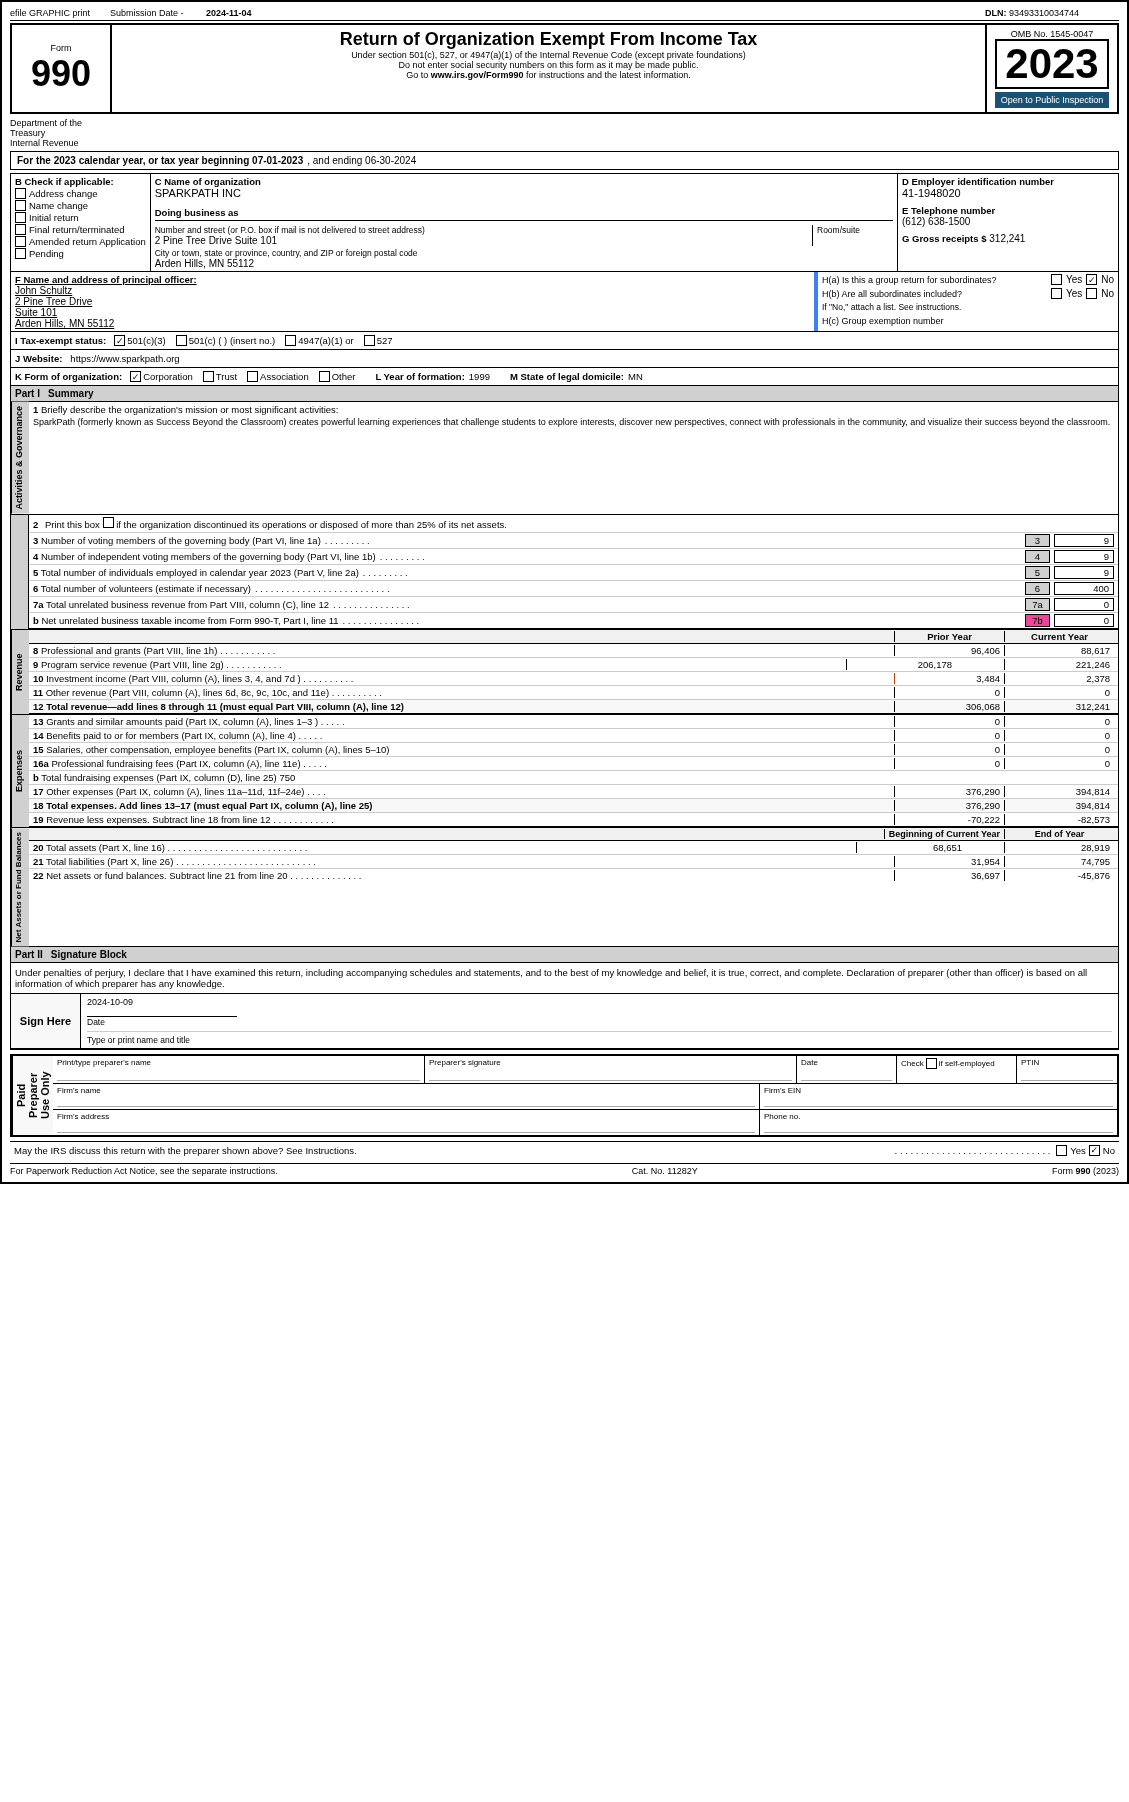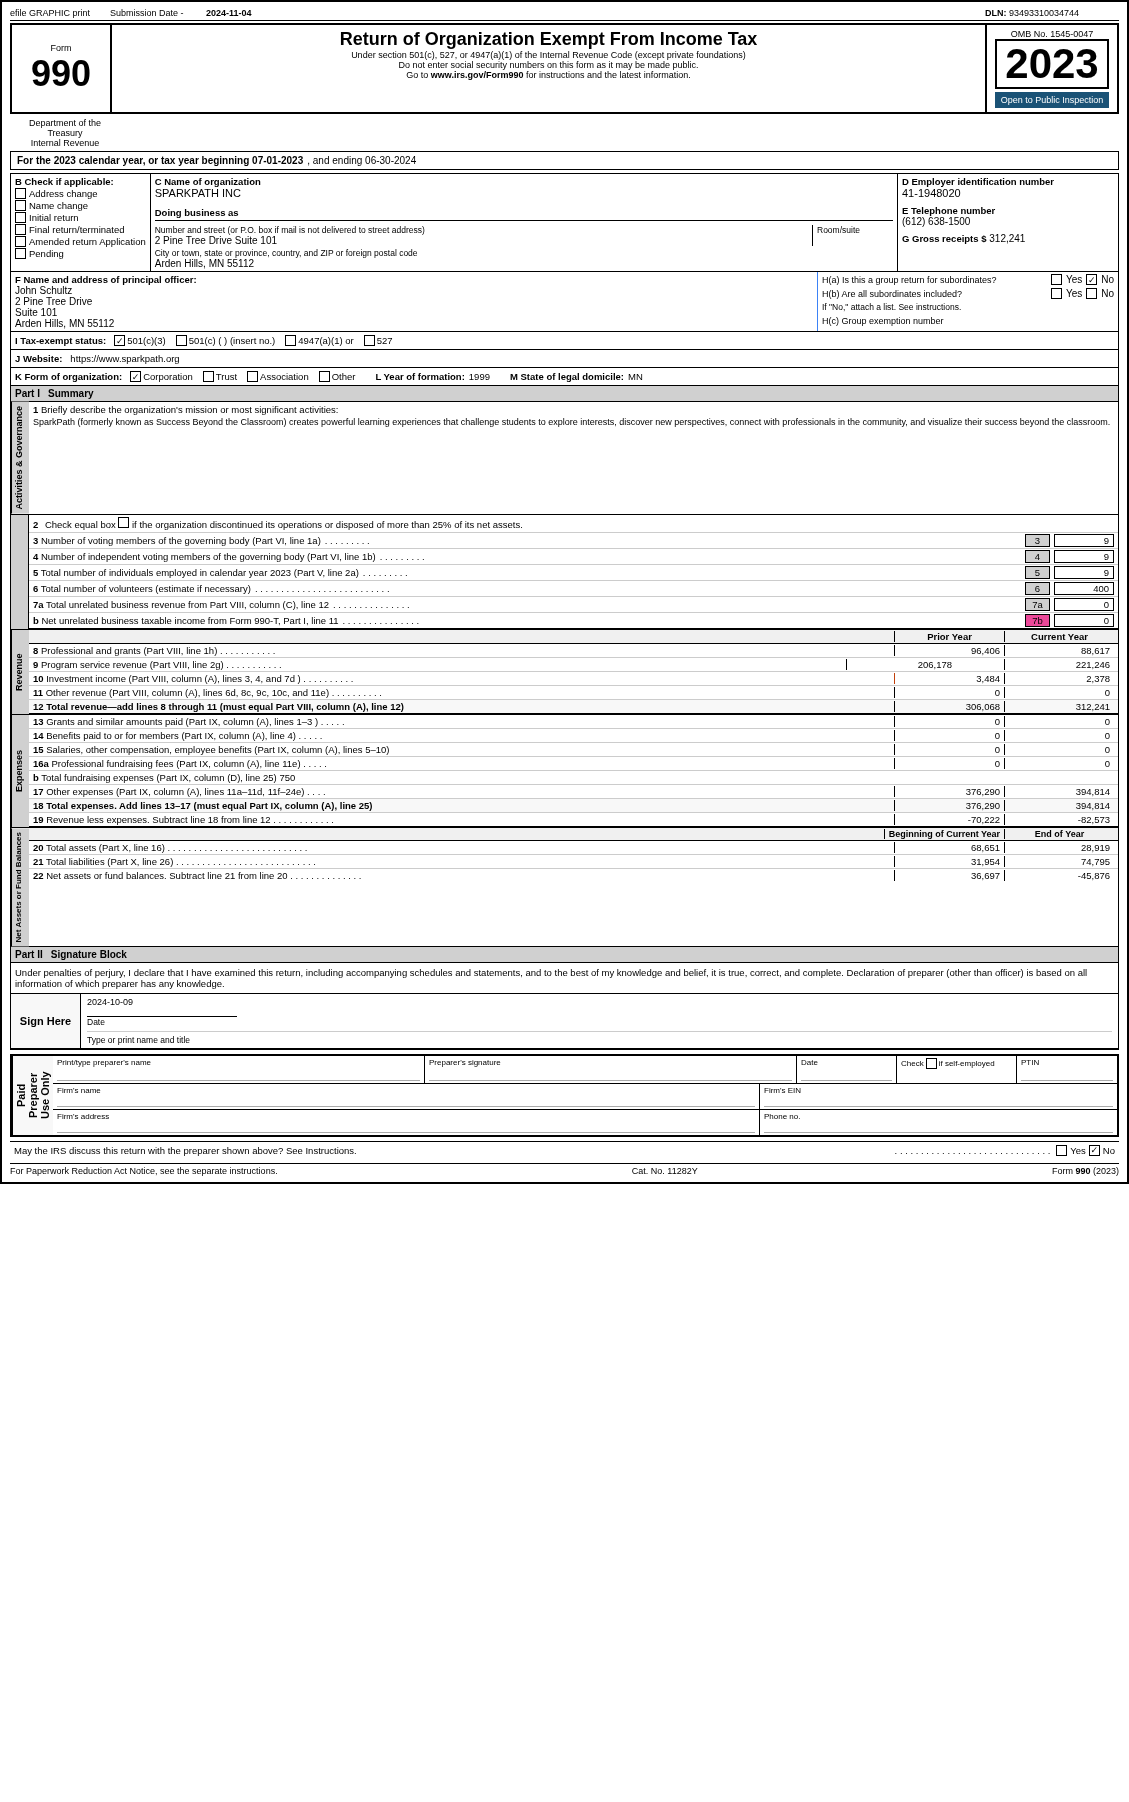--- a/index.html
+++ b/index.html
@@ -71,21 +71,21 @@
       text-align: center;
       padding: 3px 6px;
       margin-top: 3px;
     }
     
     .dept-row {
       display: flex;
       font-size: 9px;
       margin-bottom: 3px;
     }
-    .dept-left { min-width: 110px; text-align: center; }
+    .dept-left { min-width: 110px; }
     
     .tax-year-row {
       border: 1px solid #000;
       padding: 3px 6px;
       font-size: 10px;
       margin-bottom: 3px;
       display: flex;
       align-items: center;
     }
     
@@ -226,21 +226,21 @@
         </div>
         <div style="margin-top:6px;">
           <span class="field-label">G Gross receipts $</span>
           <span>312,241</span>
         </div>
       </div>
     </div>
 
     <div style="display:flex; border-bottom:1px solid #000;">
 
-      <div style="flex:1; border-right:1px solid #3b82f6; padding:2px 4px;">
+      <div style="flex:1; border-right:4px solid #3b82f6; padding:2px 4px;text-decoration:underline;">
         <div class="field-label">F Name and address of principal officer:</div>
         <div>John Schultz</div>
         <div>2 Pine Tree Drive</div>
         <div>Suite 101</div>
         <div>Arden Hills, MN  55112</div>
       </div>
 
       <div style="min-width:300px; padding:2px 4px;">
         <div style="display:flex; align-items:center; margin-bottom:3px;">
           <span style="flex:1;font-size:9px;">H(a) Is this a group return for subordinates?</span>
@@ -315,21 +315,21 @@
         <div style="font-size:9px; margin-top:2px;">SparkPath (formerly known as Success Beyond the Classroom) creates powerful learning experiences that challenge students to explore interests, discover new perspectives, connect with professionals in the community, and visualize their success beyond the classroom.</div>
       </div>
     </div>
 
     <div style="display:flex; border-bottom:1px solid #000;">
       <div style="min-width:18px; border-right:1px solid #000; background:#d0d0d0;"></div>
       <div style="flex:1;">
 
         <div style="padding:2px 4px; border-bottom:1px solid #ccc; font-size:9.5px;">
           <strong>2</strong>
-          <span style="margin-left:4px;">Check equal box </span>
+          <span style="margin-left:4px;">Print this box </span>
           <span class="cb" style="display:inline-flex;"></span>
           <span>if the organization discontinued its operations or disposed of more than 25% of its net assets.</span>
         </div>
 
         <div style="font-size:9.5px;">
 
           <div style="display:flex; align-items:center; border-bottom:1px solid #ccc; padding:1px 4px;">
             <span style="flex:1;"><strong>3</strong> <span>Number of voting members of the governing body (Part VI, line 1a)</span><span style="margin-left:4px;">. . . . . . . . .</span></span>
             <span style="border:1px solid #000; min-width:25px; text-align:center; background:#d0d0d0; padding:0 3px; margin-right:4px;">3</span>
             <span style="border:1px solid #000; min-width:60px; text-align:right; padding:0 4px;">9</span>
@@ -456,21 +456,21 @@
 
     <div style="display:flex; border-bottom:1px solid #000;">
       <div style="min-width:18px; border-right:1px solid #000; background:#d0d0d0; writing-mode:vertical-rl; transform:rotate(180deg); text-align:center; font-size:8px; font-weight:bold; padding:4px 2px;">Net Assets or Fund Balances</div>
       <div style="flex:1; font-size:9.5px;">
 
         <div style="display:flex; border-bottom:1px solid #000; font-weight:bold; padding:1px 4px; background:#f0f0f0; font-size:9px;">
           <span style="flex:1;"></span>
           <span style="min-width:110px; text-align:center; border-left:1px solid #000; padding:0 4px;">Beginning of Current Year</span>
           <span style="min-width:110px; text-align:center; border-left:1px solid #000; padding:0 4px;">End of Year</span>
         </div>
-        <div style="display:flex; align-items:center; border-bottom:1px solid #ccc; padding:1px 4px;">
+        <div style="display:flex; align-items:center; border-bottom:1px solid #ccc; padding:1px 4px;gap:38px;">
           <span style="flex:1;"><strong>20</strong> <span>Total assets (Part X, line 16)</span><span> . . . . . . . . . . . . . . . . . . . . . . . . . . .</span></span>
           <span style="min-width:110px; text-align:right; border-left:1px solid #000; padding:0 4px;">68,651</span>
           <span style="min-width:110px; text-align:right; border-left:1px solid #000; padding:0 4px;">28,919</span>
         </div>
         <div style="display:flex; align-items:center; border-bottom:1px solid #ccc; padding:1px 4px;">
           <span style="flex:1;"><strong>21</strong> <span>Total liabilities (Part X, line 26)</span><span> . . . . . . . . . . . . . . . . . . . . . . . . . . .</span></span>
           <span style="min-width:110px; text-align:right; border-left:1px solid #000; padding:0 4px;">31,954</span>
           <span style="min-width:110px; text-align:right; border-left:1px solid #000; padding:0 4px;">74,795</span>
         </div>
         <div style="display:flex; align-items:center; padding:1px 4px;">

